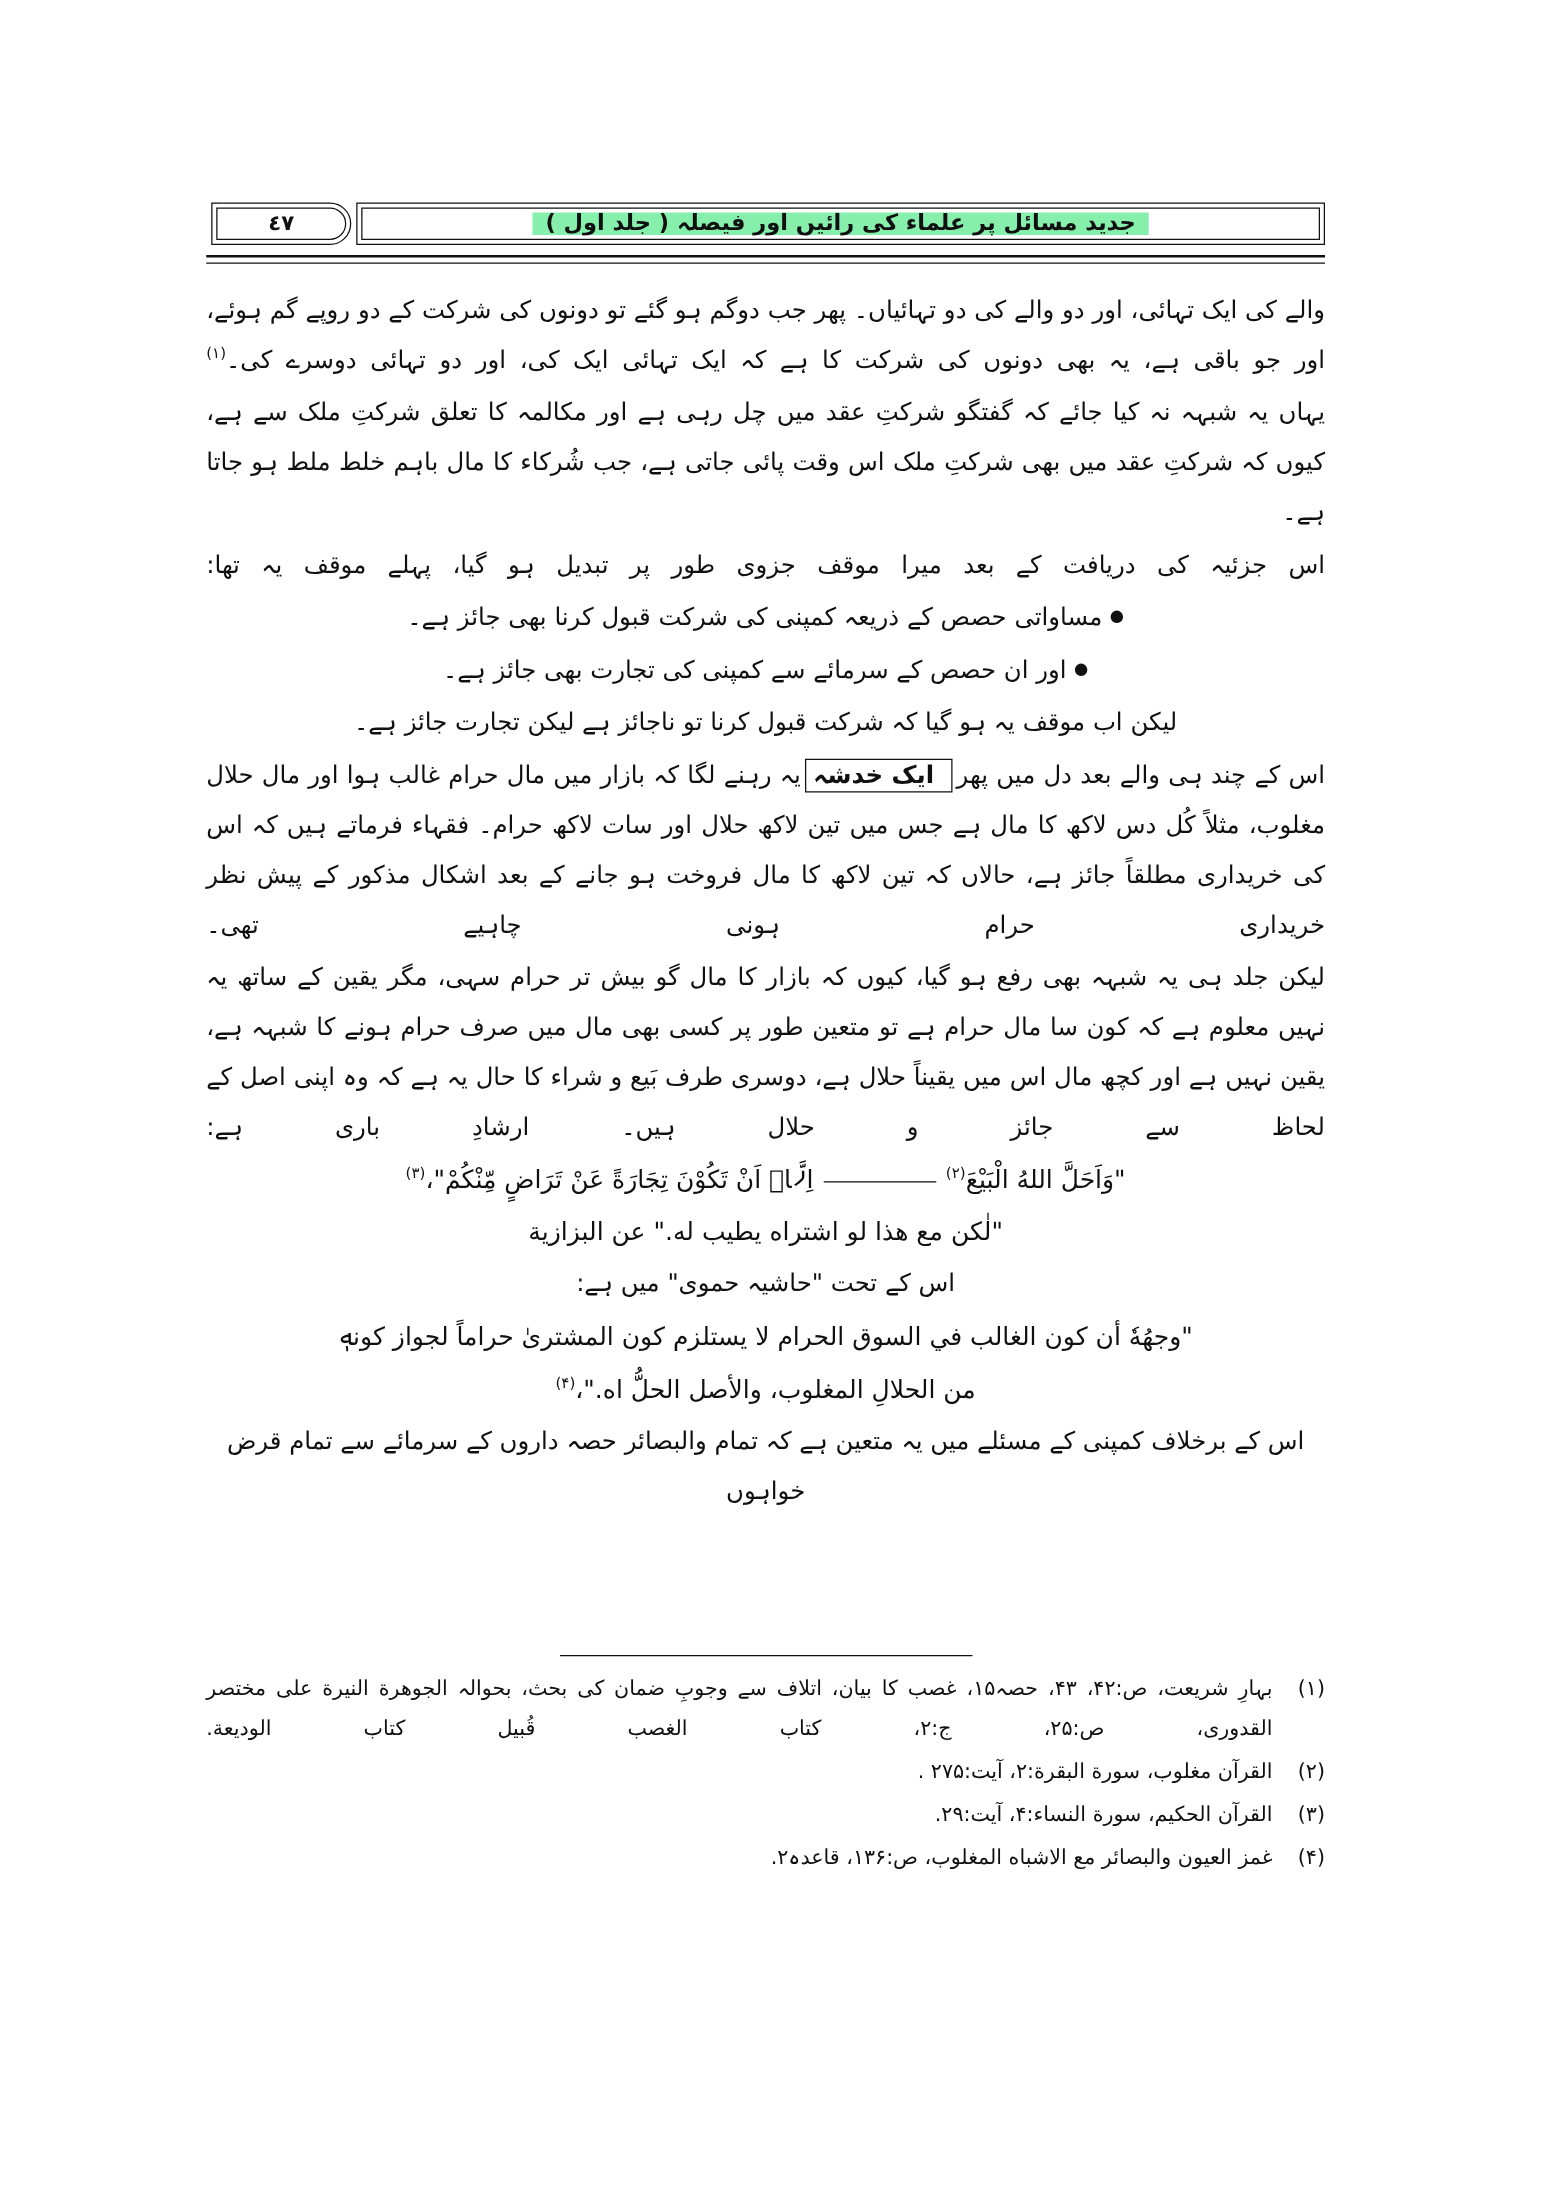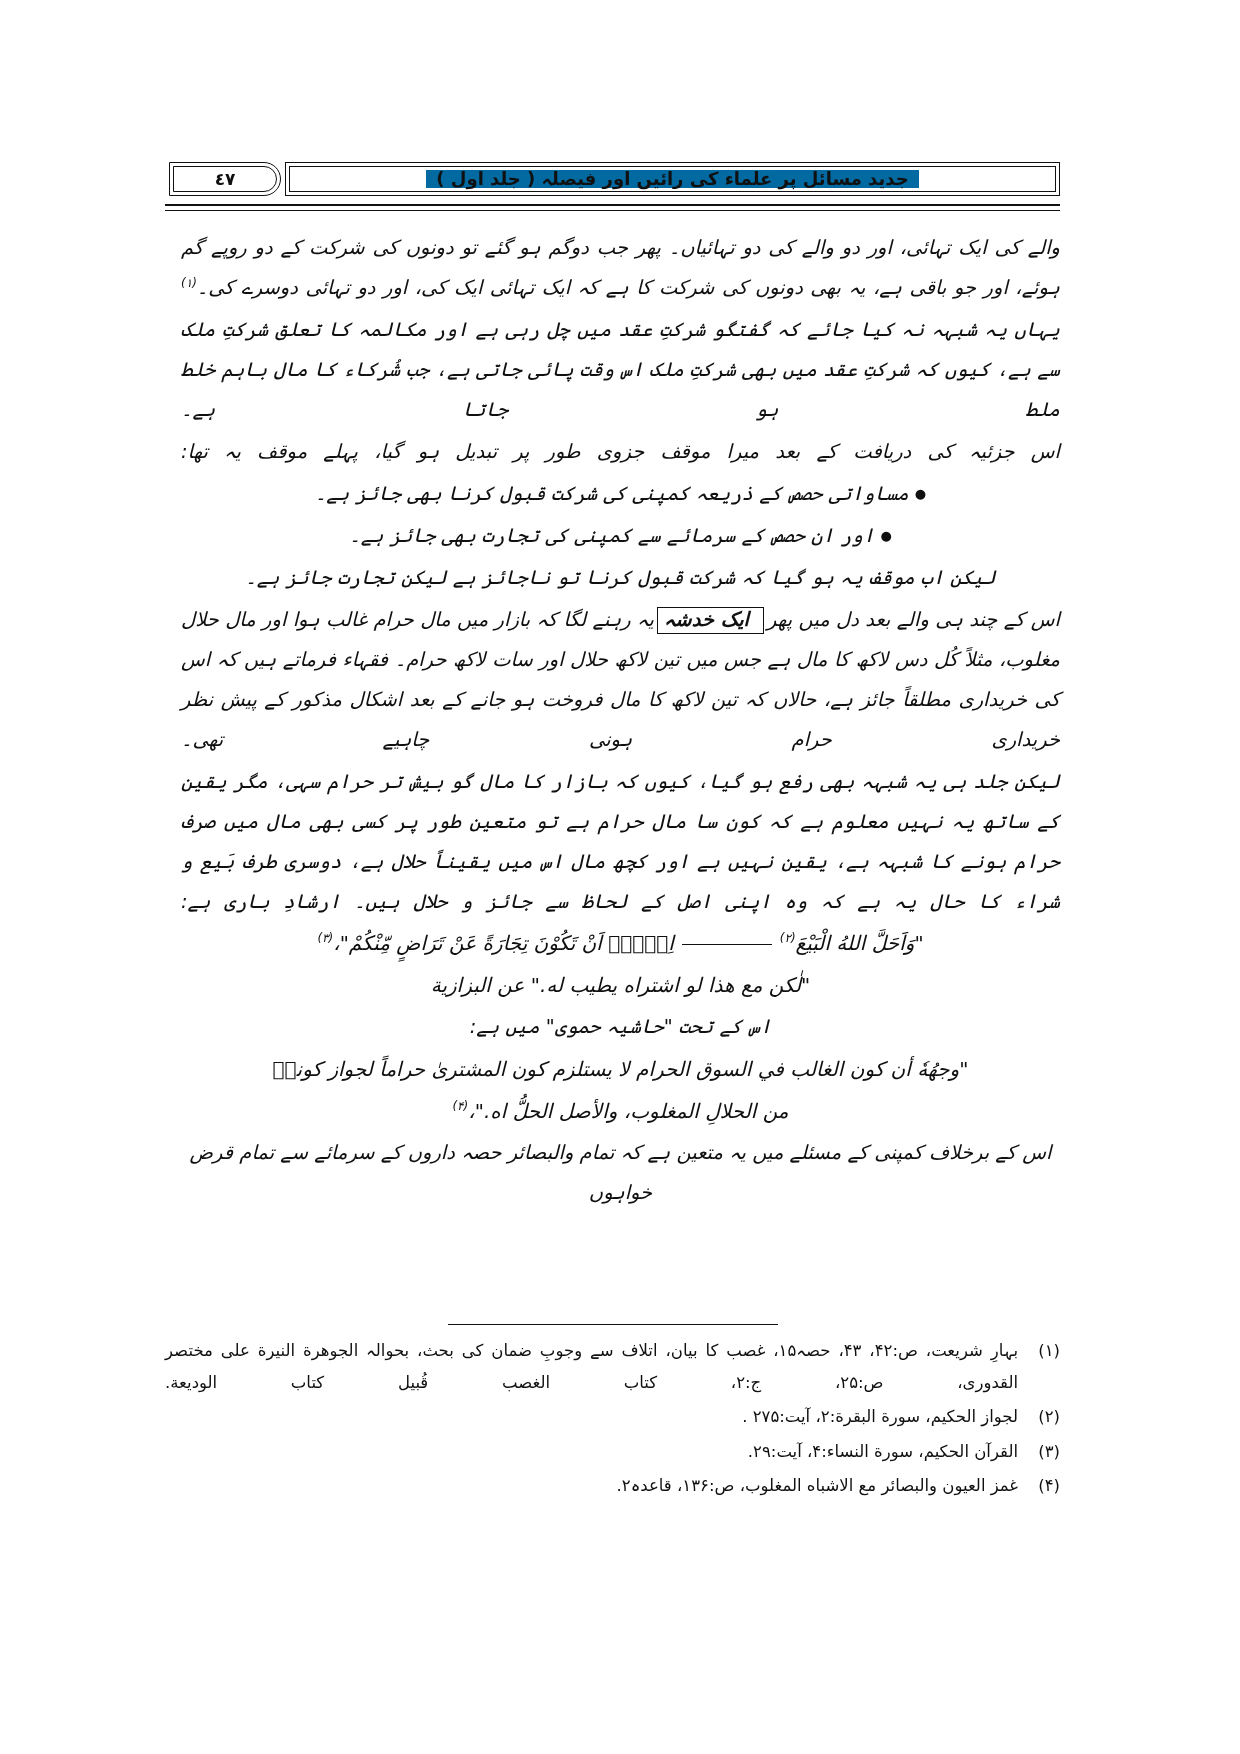--- a/index.html
+++ b/index.html
@@ -60,21 +60,21 @@
     border: 1px solid #111;
     box-sizing: border-box;
   }
   .book-title {
     position: relative;
     z-index: 2;
     font-size: 18px;
     font-weight: 600;
     line-height: 1;
     padding: 0 10px;
-    background: #0369a1;
+    background: #86efac;
     white-space: nowrap;
     letter-spacing: 0;
   }
   .page-num-box {
     position: absolute;
     left: 4px;
     top: 2px;
     width: 112px;
     height: 34px;
     border: 1.5px solid #111;
@@ -102,23 +102,22 @@
   
   .body-text {
     direction: rtl;
     text-align: justify;
     text-align-last: justify;
     font-size: 19.5px;
     line-height: 2.05;
     margin-top: 16px;
   }
   .body-text p {
-    margin: 0 0 2px 16px;
+    margin: 0 0 2px 0;
     text-indent: 0;
-    font-style: italic;
   }
   .p-indent { text-indent: 30px; }
   .center { text-align: center; text-align-last: center; }
 
   .bullet-line {
     text-align: center;
     text-align-last: center;
     margin: 0;
   }
   .bullet-line .dot {
@@ -252,21 +251,21 @@
   <div class="footnote-area">
     <div class="footnote-rule"></div>
 
     <div class="footnote">
       <span class="marker">(۱)</span>
       <span class="ftext">بہارِ شریعت، ص:۴۲، ۴۳، حصہ۱۵، غصب کا بیان، اتلاف سے وجوبِ ضمان کی بحث، بحوالہ الجوهرة النيرة علی مختصر القدوری، ص:۲۵، ج:۲، كتاب الغصب قُبيل كتاب الوديعة.</span>
     </div>
 
     <div class="footnote center-ft">
       <span class="marker">(۲)</span>
-      <span class="ftext">لجواز الحکیم، سورة البقرة:۲، آیت:۲۷۵ .</span>
+      <span class="ftext">القرآن مغلوب، سورة البقرة:۲، آیت:۲۷۵ .</span>
     </div>
 
     <div class="footnote center-ft">
       <span class="marker">(۳)</span>
       <span class="ftext">القرآن الحکیم، سورة النساء:۴، آیت:۲۹.</span>
     </div>
 
     <div class="footnote center-ft">
       <span class="marker">(۴)</span>
       <span class="ftext">غمز العيون والبصائر مع الاشباه المغلوب، ص:۱۳۶، قاعدہ۲.</span>

